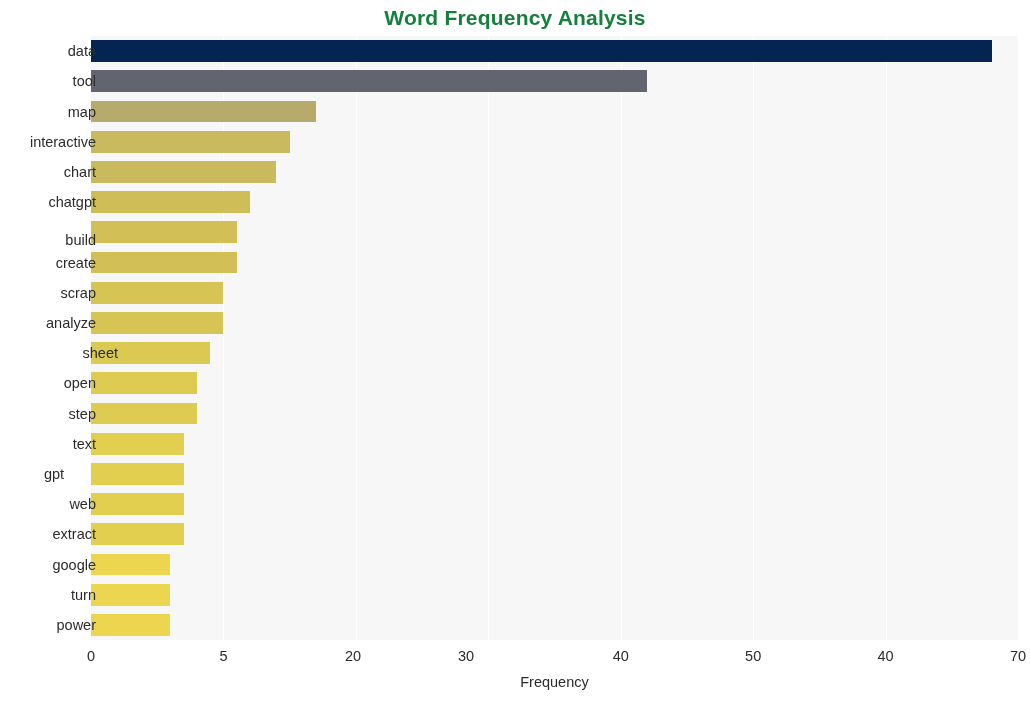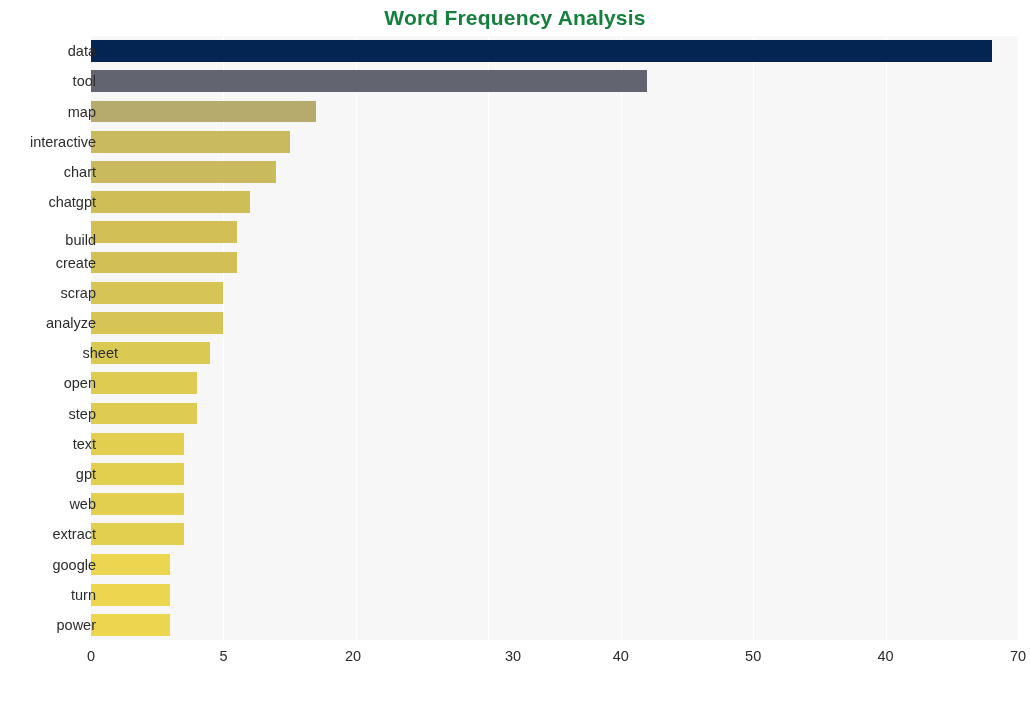--- a/index.html
+++ b/index.html
@@ -199,33 +199,34 @@
       <div class="y-label" style="top: 135.9px;">chart</div>
       <div class="y-label" style="top: 166.1px;">chatgpt</div>
       <div class="y-label" style="top: 196.3px; margin-top: 8px;">build</div>
       <div class="y-label" style="top: 226.5px;">create</div>
       <div class="y-label" style="top: 256.7px;">scrap</div>
       <div class="y-label" style="top: 286.9px;">analyze</div>
       <div class="y-label" style="top: 317.1px; margin-left: 22px;">sheet</div>
       <div class="y-label" style="top: 347.3px;">open</div>
       <div class="y-label" style="top: 377.5px;">step</div>
       <div class="y-label" style="top: 407.7px;">text</div>
-      <div class="y-label" style="top: 437.9px;">gpt</div>
+      <div class="y-label" style="top: 437.9px; text-align: center;">gpt</div>
       <div class="y-label" style="top: 468.1px;">web</div>
       <div class="y-label" style="top: 498.3px;">extract</div>
       <div class="y-label" style="top: 528.5px;">google</div>
       <div class="y-label" style="top: 558.7px;">turn</div>
       <div class="y-label" style="top: 588.9px;">power</div>
     </div>
 
   <div id="x-ticks">
       <div class="x-tick" style="left: 91px;">0</div>
       <div class="x-tick" style="left: 223.429px;">5</div>
       <div class="x-tick" style="left: 353px;">20</div>
-      <div class="x-tick" style="left: 513px; text-align: center;">30</div>
+      <div class="x-tick" style="left: 466px; text-align: center;">30</div>
       <div class="x-tick" style="left: 620.714px;">40</div>
       <div class="x-tick" style="left: 753.143px;">50</div>
       <div class="x-tick" style="left: 885.571px;">40</div>
       <div class="x-tick" style="left: 1018px;">70</div>
     </div>
 
+  <div id="x-axis-label">Frequency</div>
 
 </div>
 
 </body></html>

